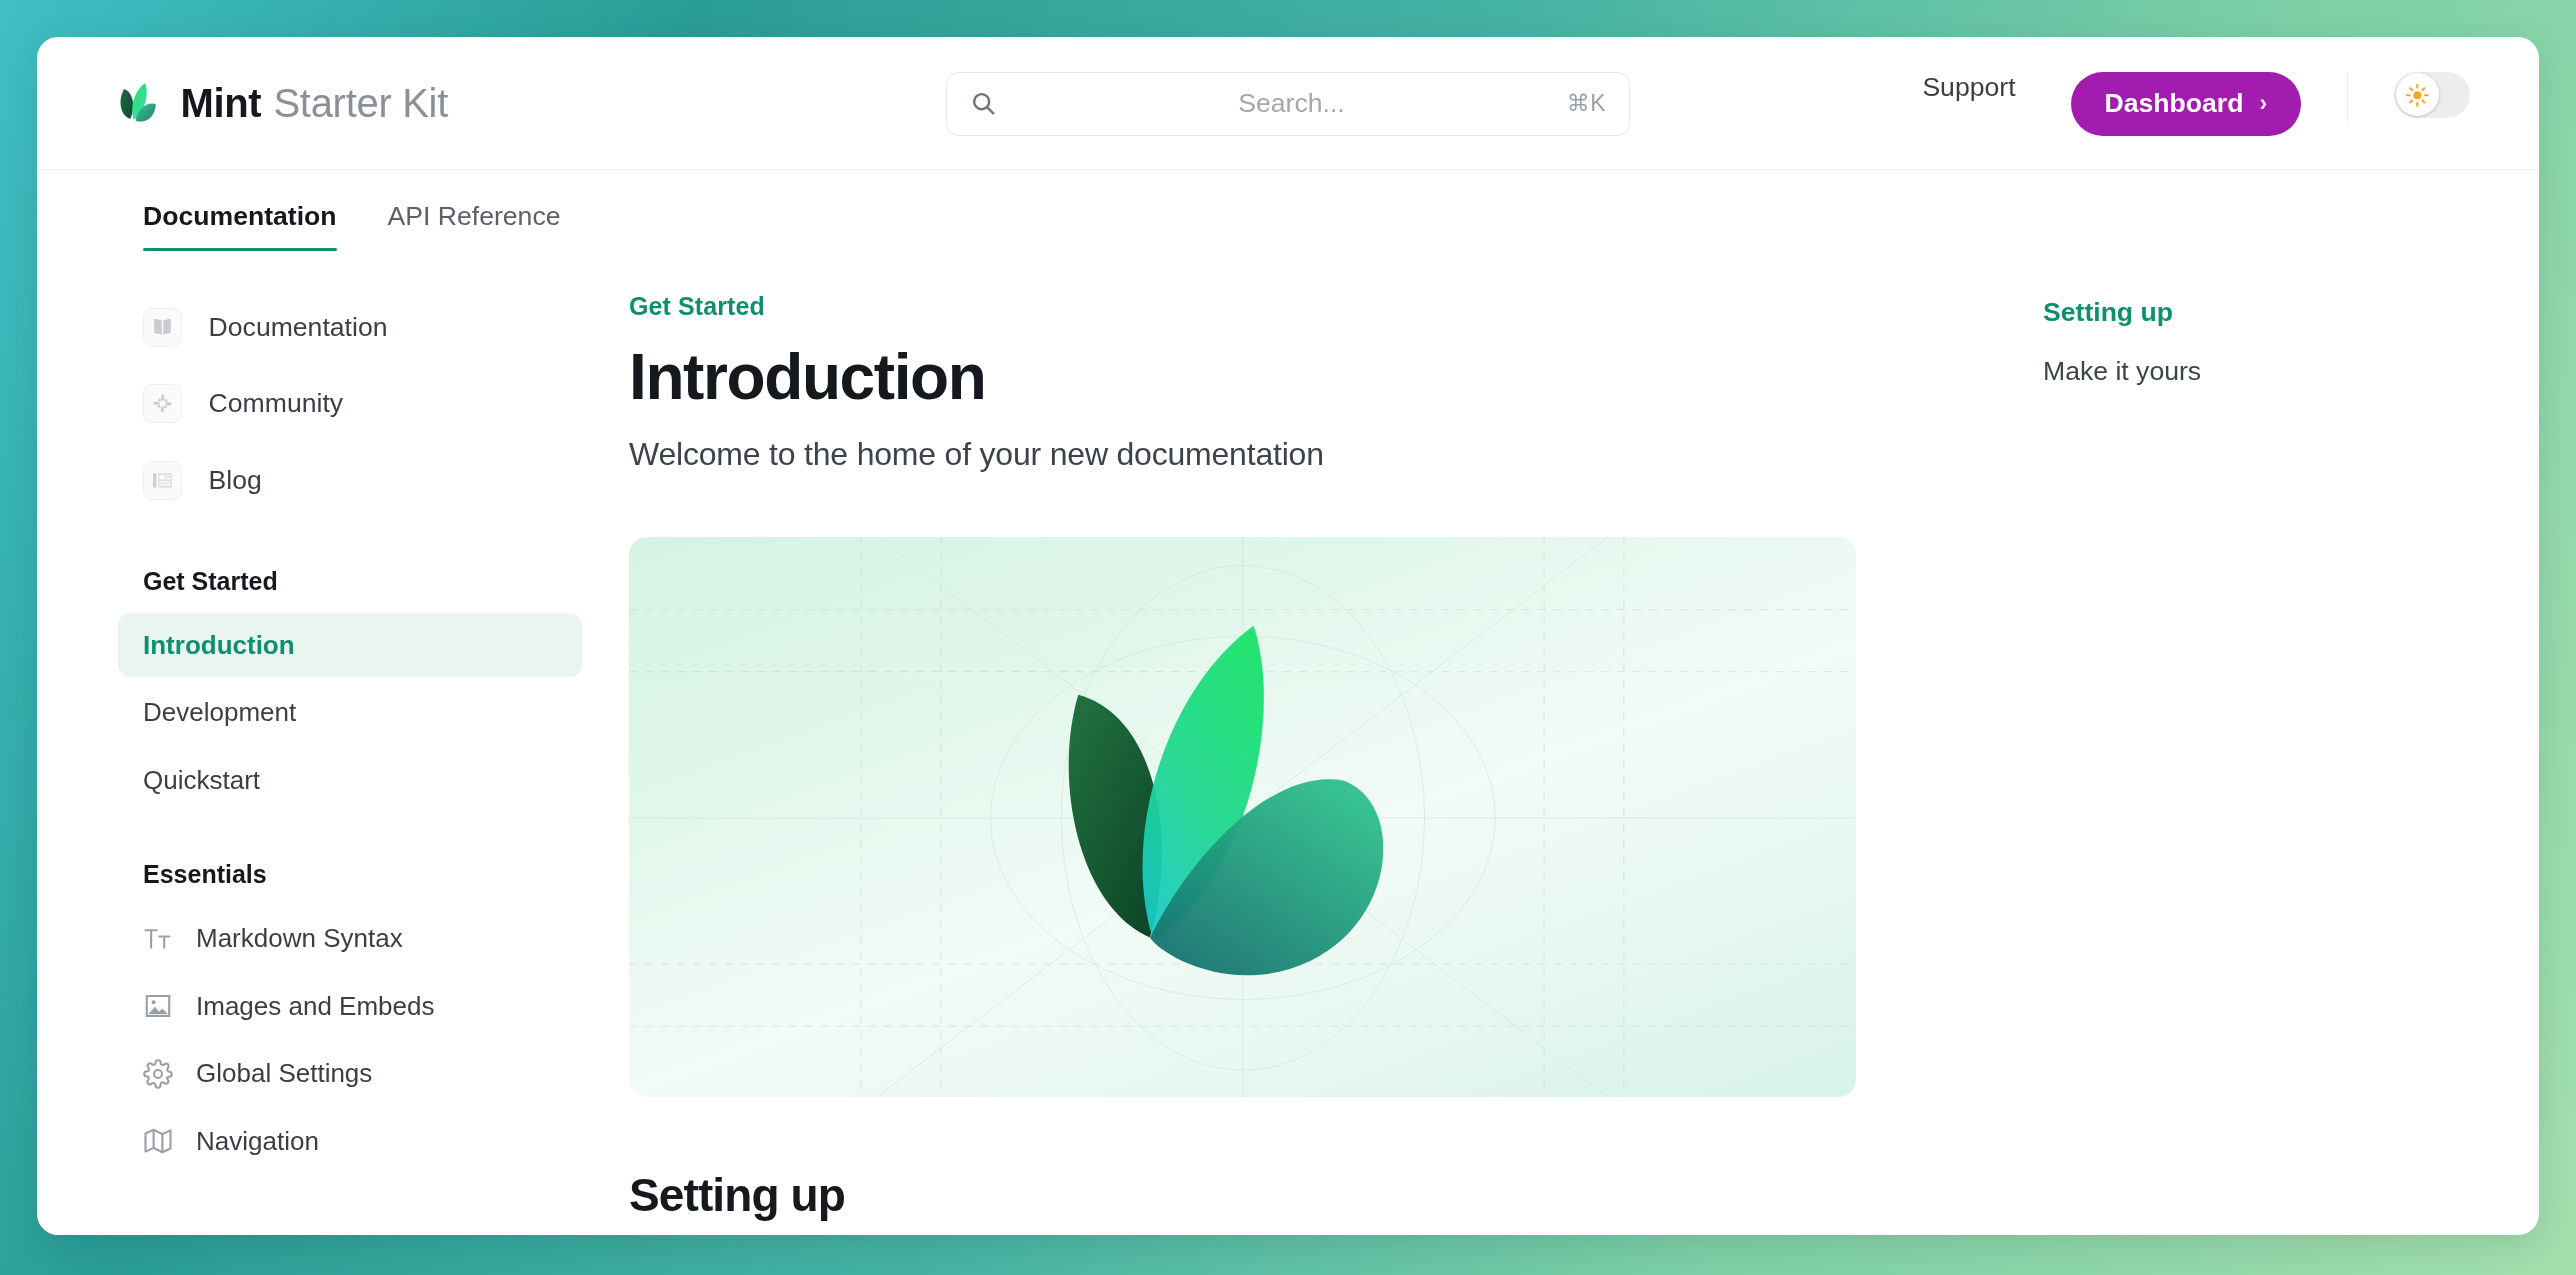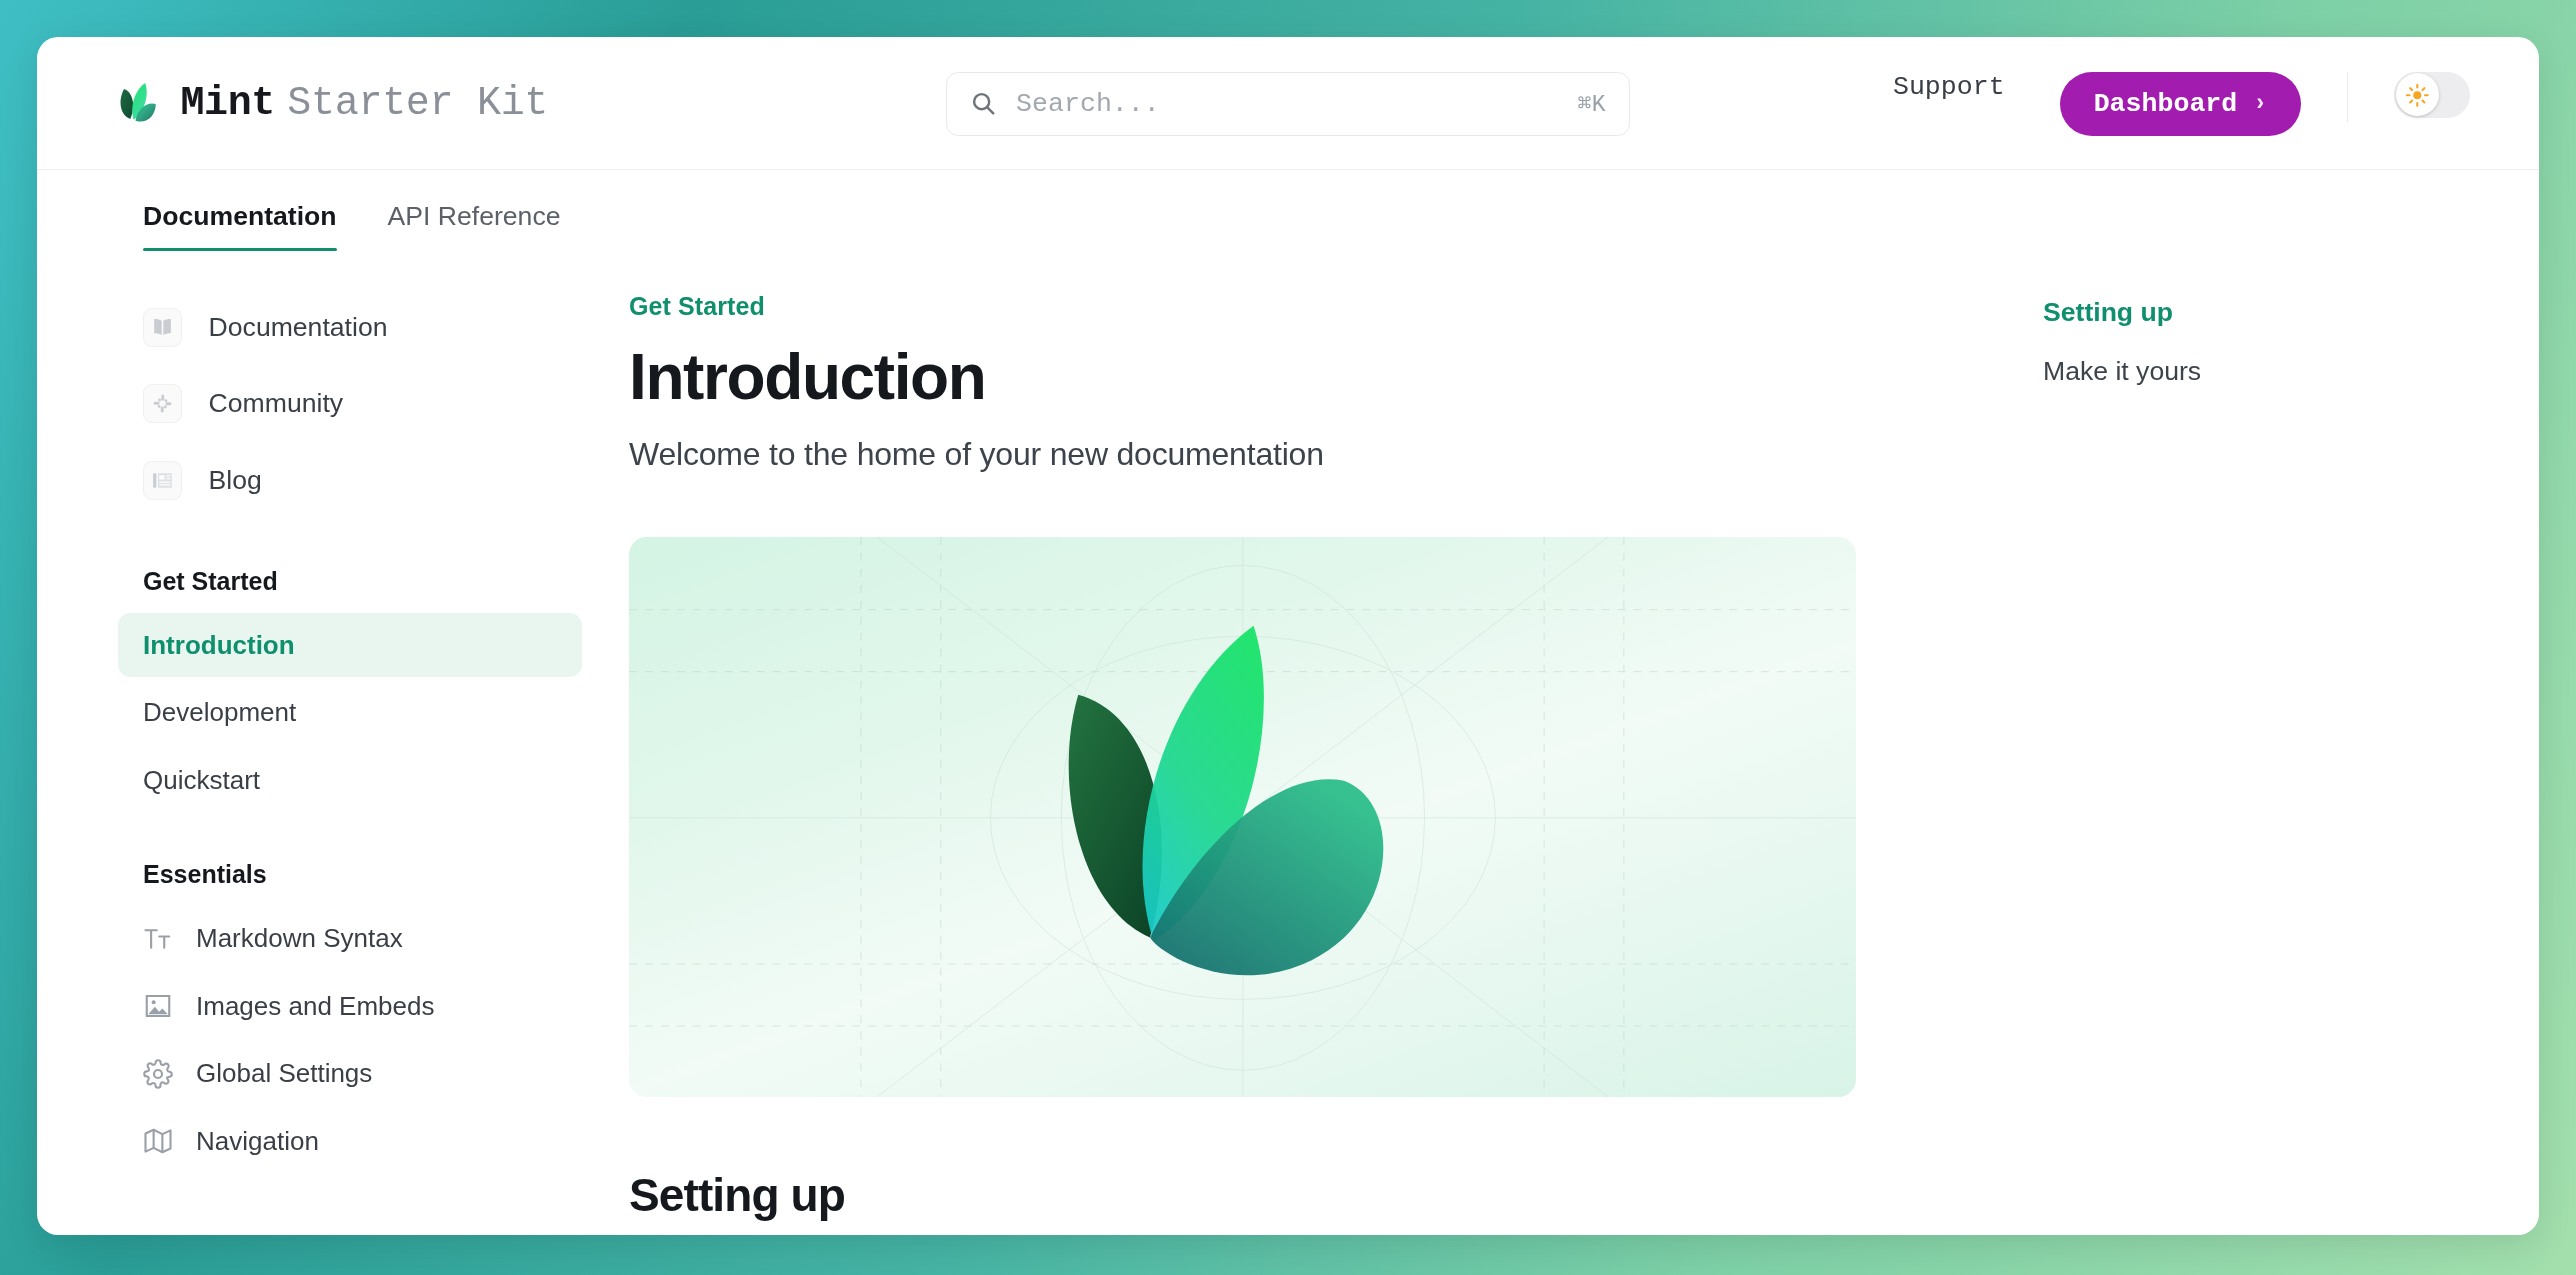--- a/index.html
+++ b/index.html
@@ -19,21 +19,20 @@
     overflow:hidden;
     box-shadow:0 8.9px 35px rgba(0,0,0,.10);
   }
 
   
   .topbar {
     height:133px;
     display:flex; align-items:center;
     padding:0 69px 0 73px;
     position:relative;
-    font-family:Liberation Mono, monospace;
   }
   .topbar:after{
     content:""; position:absolute; left:0; right:0; bottom:0;
     height:0.9px; background:#eceef0;
   }
   .brand { display:flex; align-items:center; gap:19.5px; }
   .brand-mark { width:51px; height:46px; flex:none; }
   .brand-name { font-size:40px; font-weight:700; color:#16181d; letter-spacing:-0.4px; }
   .brand-sub  { font-size:40px; font-weight:400; color:#8a8f98; letter-spacing:-0.3px; margin-left:12.4px;}
 
@@ -41,21 +40,21 @@
   .search-wrap { position:absolute; left:50%; transform:translateX(-50%); }
   .searchbox{
     width:684px; height:64px;
     border:0.9px solid #e6e8eb; border-radius:12.4px;
     display:flex; align-items:center;
     padding:0 23px 0 23px;
     background:#fff;
   }
   .search-icon{ width:26.6px; height:26.6px; flex:none; color:#6d727b; }
   .search-placeholder{
-    flex:1; margin-left:19.5px; font-size:26.6px; color:#a2a7b0;
+    flex:1; margin-left:19.5px; font-size:26.6px; color:#a2a7b0;text-align:center;
   }
   .kbd{ font-size:23px; color:#9aa0a8; letter-spacing:0.4px; }
 
   
   .top-right{ margin-left:auto; display:flex; align-items:flex-start; gap:0; }
   .support-link{ font-size:26.6px; color:#3a3f47; margin-right:55px; }
   .dash-btn{
     height:64px; padding:0 34px;
     background:#a21caf; color:#fff;
     border-radius:32px; border:none;

